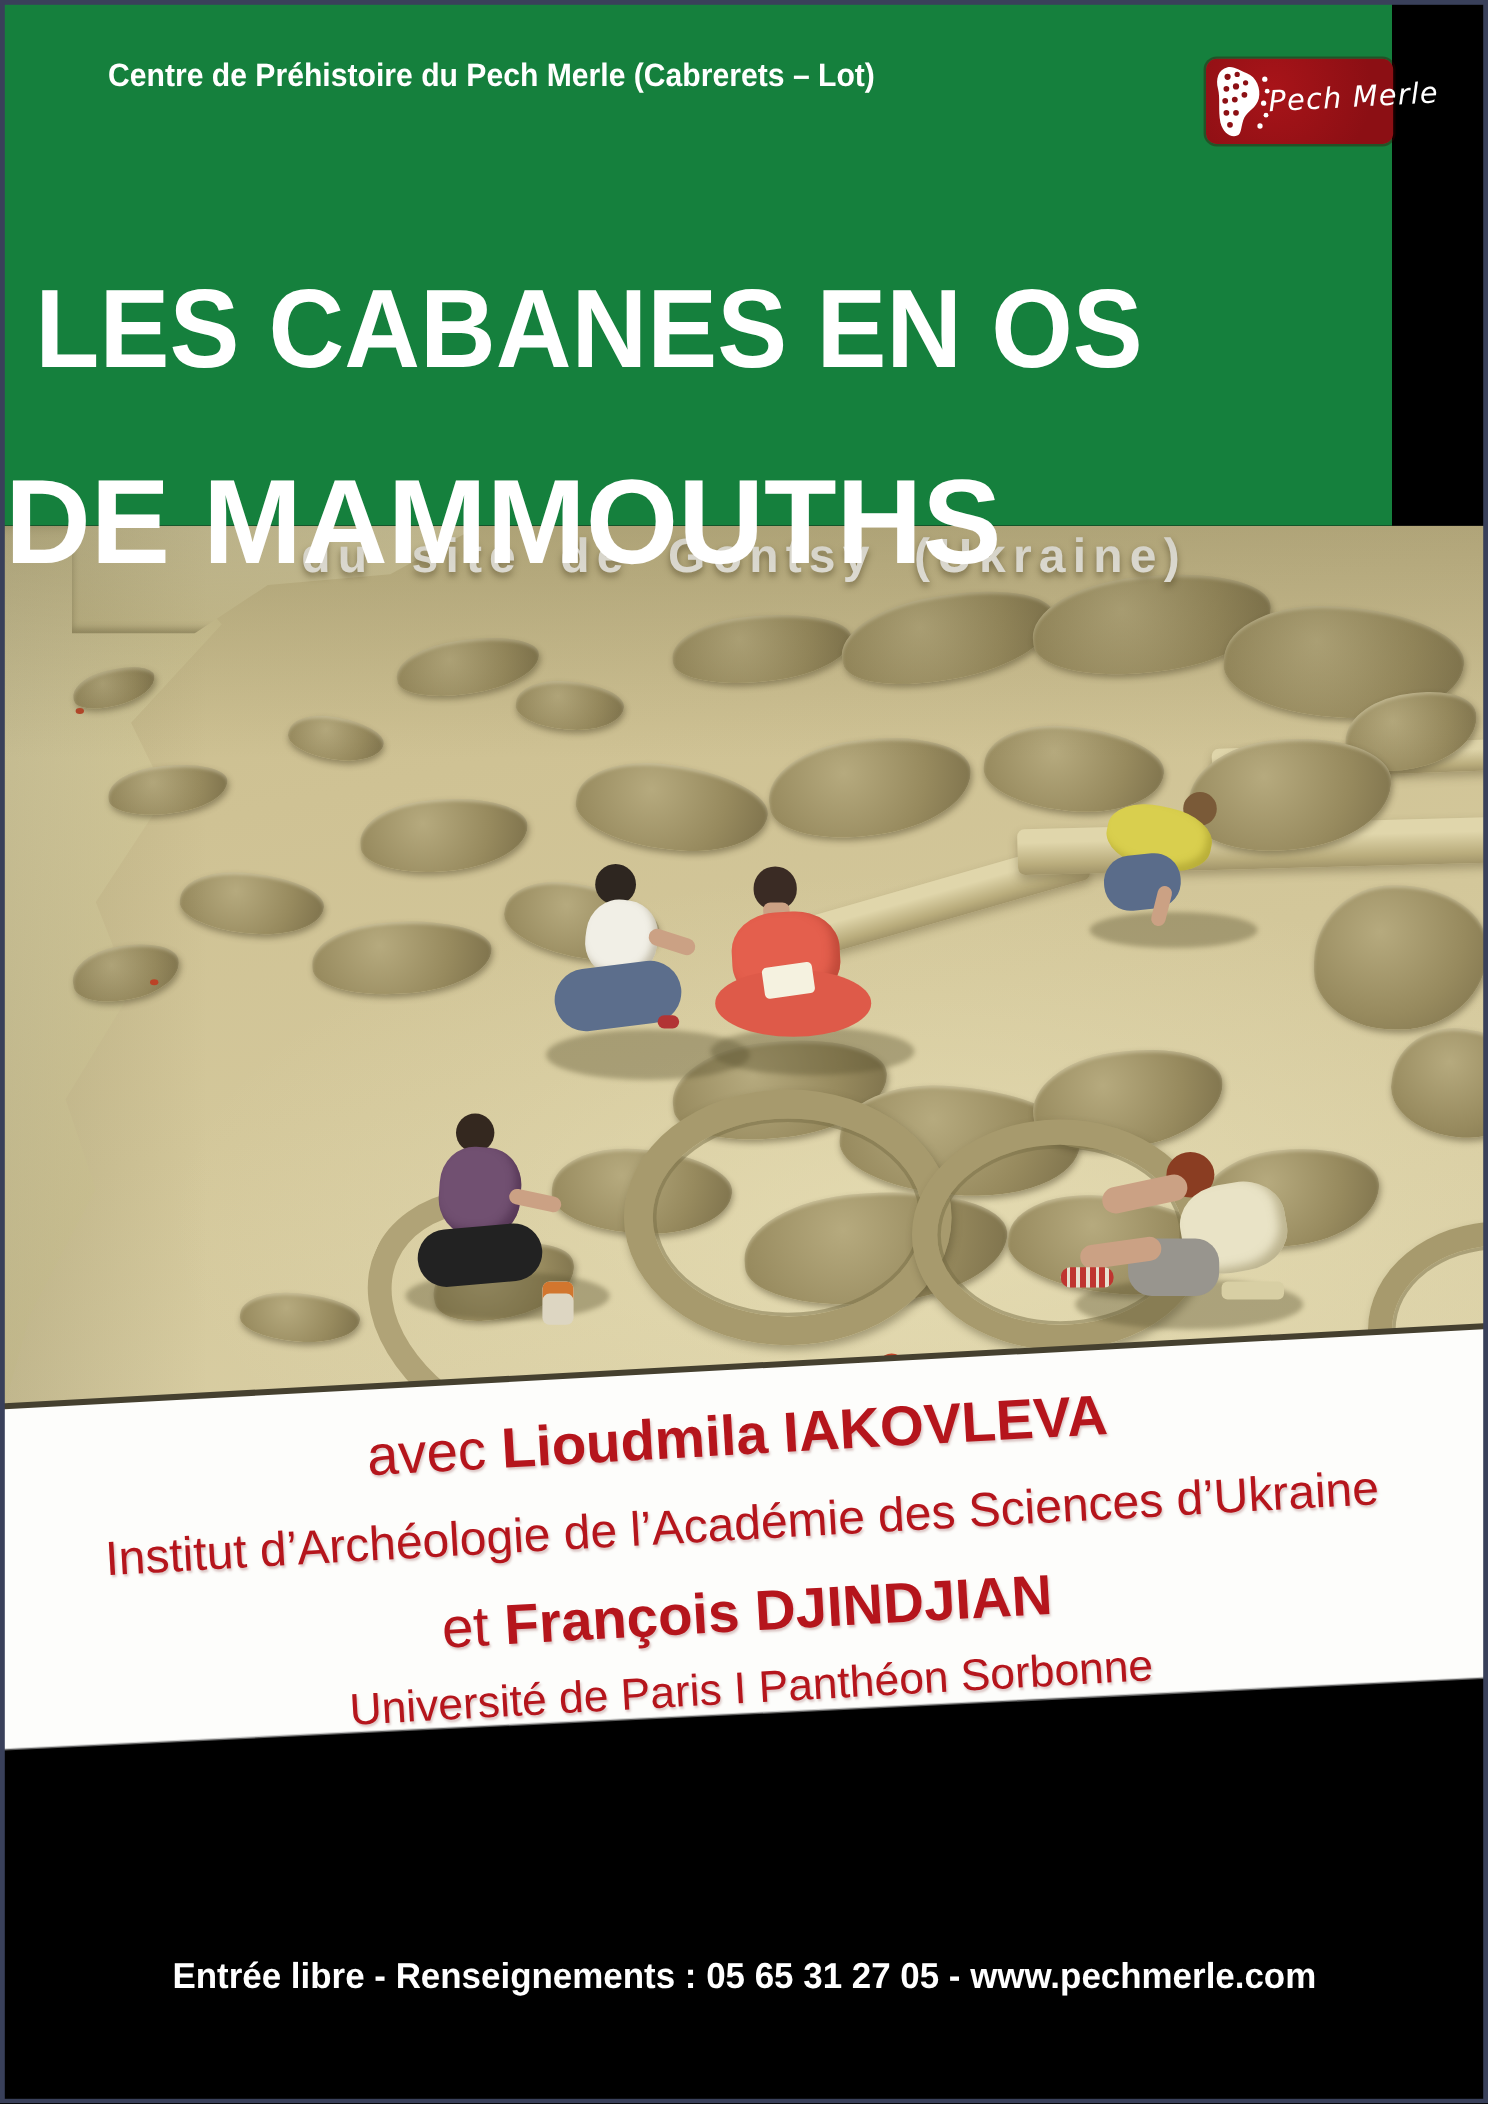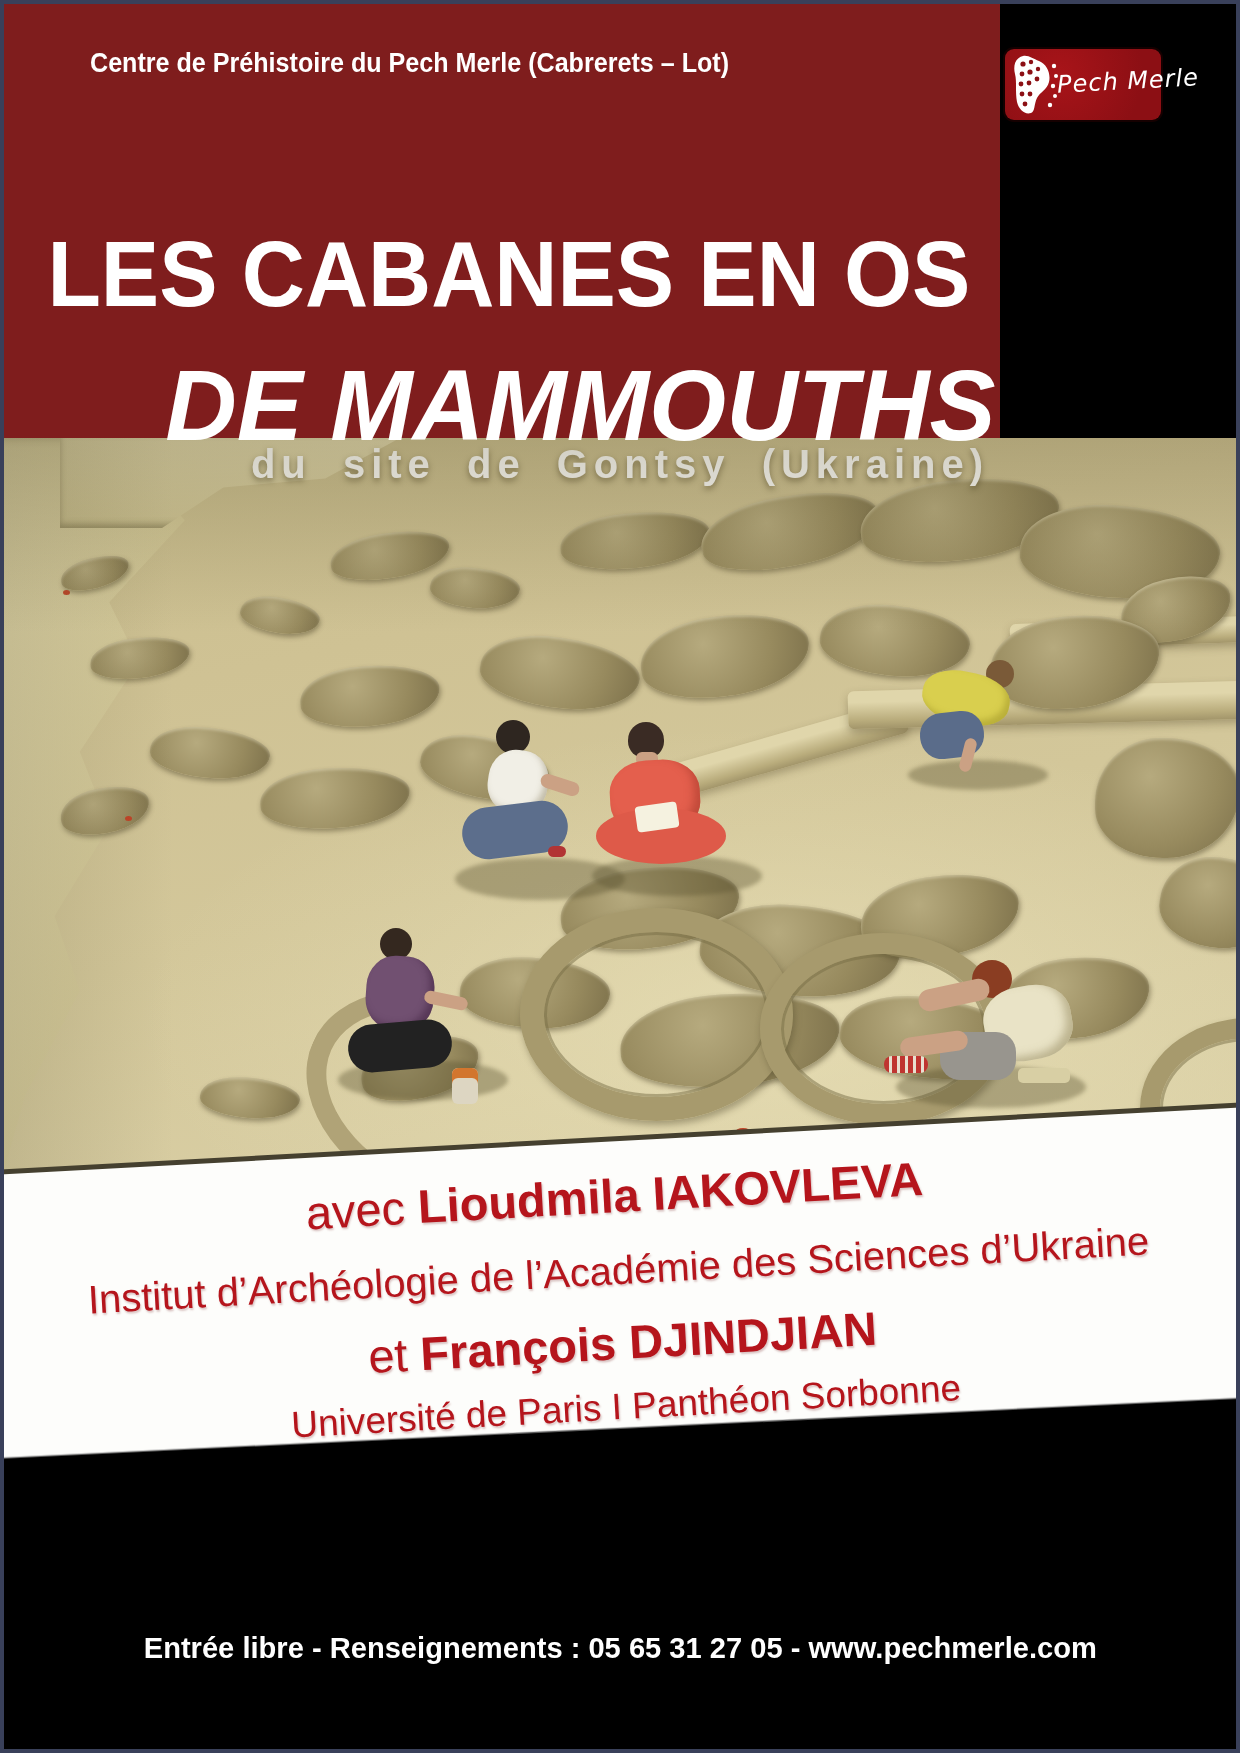--- a/index.html
+++ b/index.html
@@ -1,35 +1,35 @@
 <!DOCTYPE html>
 <html lang="fr"><head>
 <meta charset="utf-8">
 <style>
   html,body{margin:0;padding:0;background:#000;}
   .poster{position:relative;width:1240px;height:1753px;background:#000;overflow:hidden;
           font-family:"Liberation Sans",sans-serif;}
   
   .frame{position:absolute;inset:0;border:4px solid #39405a;pointer-events:none;z-index:40;}
   
-  .top-black{position:absolute;left:0;top:0;width:1000px;height:438px;background:#7f1d1d;z-index:5;}
+  .top-black{position:absolute;left:0;top:0;width:1160px;height:438px;background:#15803d;z-index:5;}
   .org-line{position:absolute;left:90px;top:48px;color:#fff;font-size:27px;font-weight:600;
             white-space:nowrap;transform:scaleX(.93);transform-origin:left center;}
   .logo{position:absolute;left:1005px;top:49px;width:156px;height:71px;border-radius:9px;
         background:radial-gradient(circle at 35% 35%,#a81419,#8c0f14 75%);
         box-shadow:0 0 0 2px rgba(60,0,0,.35);display:flex;align-items:center;}
   .logo svg{position:absolute;left:4px;top:3px;}
   .logo-text{position:absolute;left:52px;top:18px;color:#fff;font-size:24px;font-style:italic;
              font-family:"DejaVu Sans",sans-serif;transform:rotate(-3deg);white-space:nowrap;
              letter-spacing:1px;}
-  .title{position:absolute;width:100%;text-align:right;color:#fff;font-weight:700;line-height:1;
+  .title{position:absolute;width:100%;text-align:left;color:#fff;font-weight:700;line-height:1;
          white-space:nowrap;}
   .title-1{top:166px;font-size:93px;}
   .title-1 span{display:inline-block;transform:scaleX(.94);}
-  .title-2{top:288px;font-size:100px;font-style:italic;}
+  .title-2{top:318px;font-size:100px;}
   .title-2 span{display:inline-block;transform:scaleX(.99);}
   
   .white-band{position:absolute;left:0;top:1040px;width:1240px;height:450px;background:#fdfdfb;z-index:1;}
   
   .photo{position:absolute;left:0;top:438px;width:1240px;height:747px;z-index:2;overflow:hidden;
          background:
            radial-gradient(900px 420px at 62% 78%,rgba(238,230,190,.55),rgba(238,230,190,0) 70%),
            linear-gradient(168deg,#c9bd8e 0%,#cfc294 28%,#d3c79a 55%,#d8cda2 78%,#dcd2a8 100%);
          clip-path:polygon(0 0,100% 0,100% 89.3%,0 98.3%);}
   .photo::after{content:"";position:absolute;inset:0;

